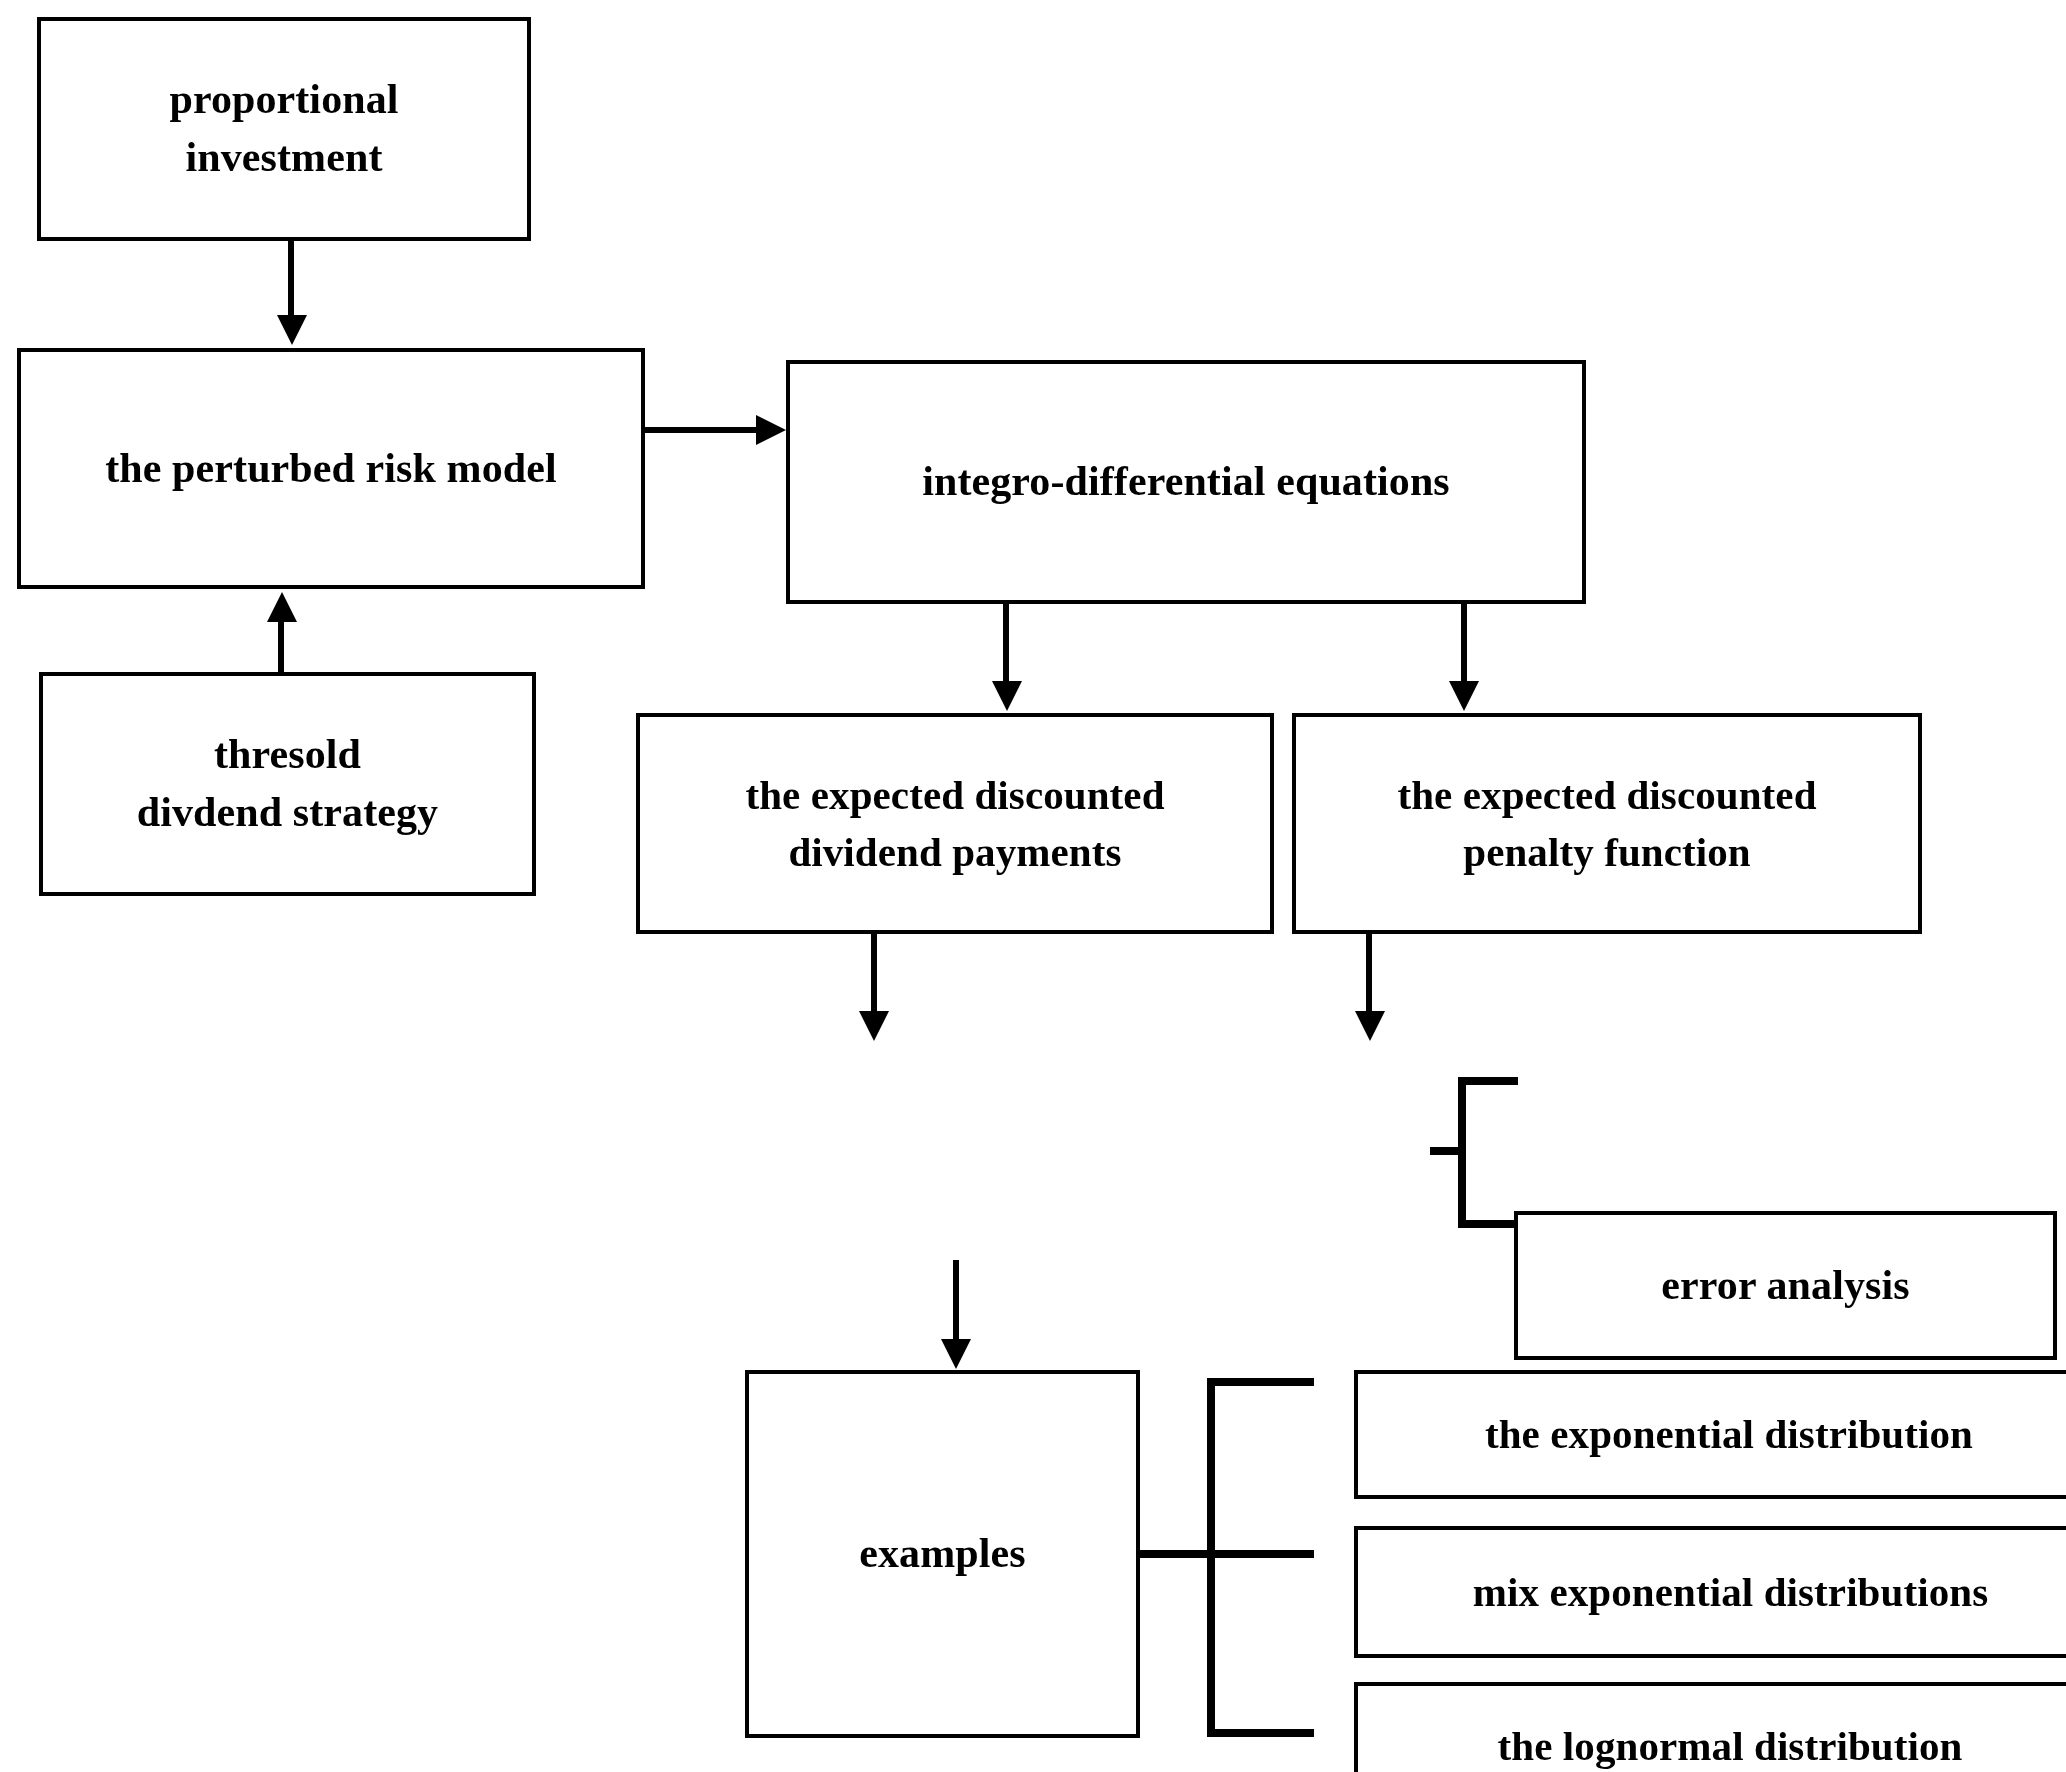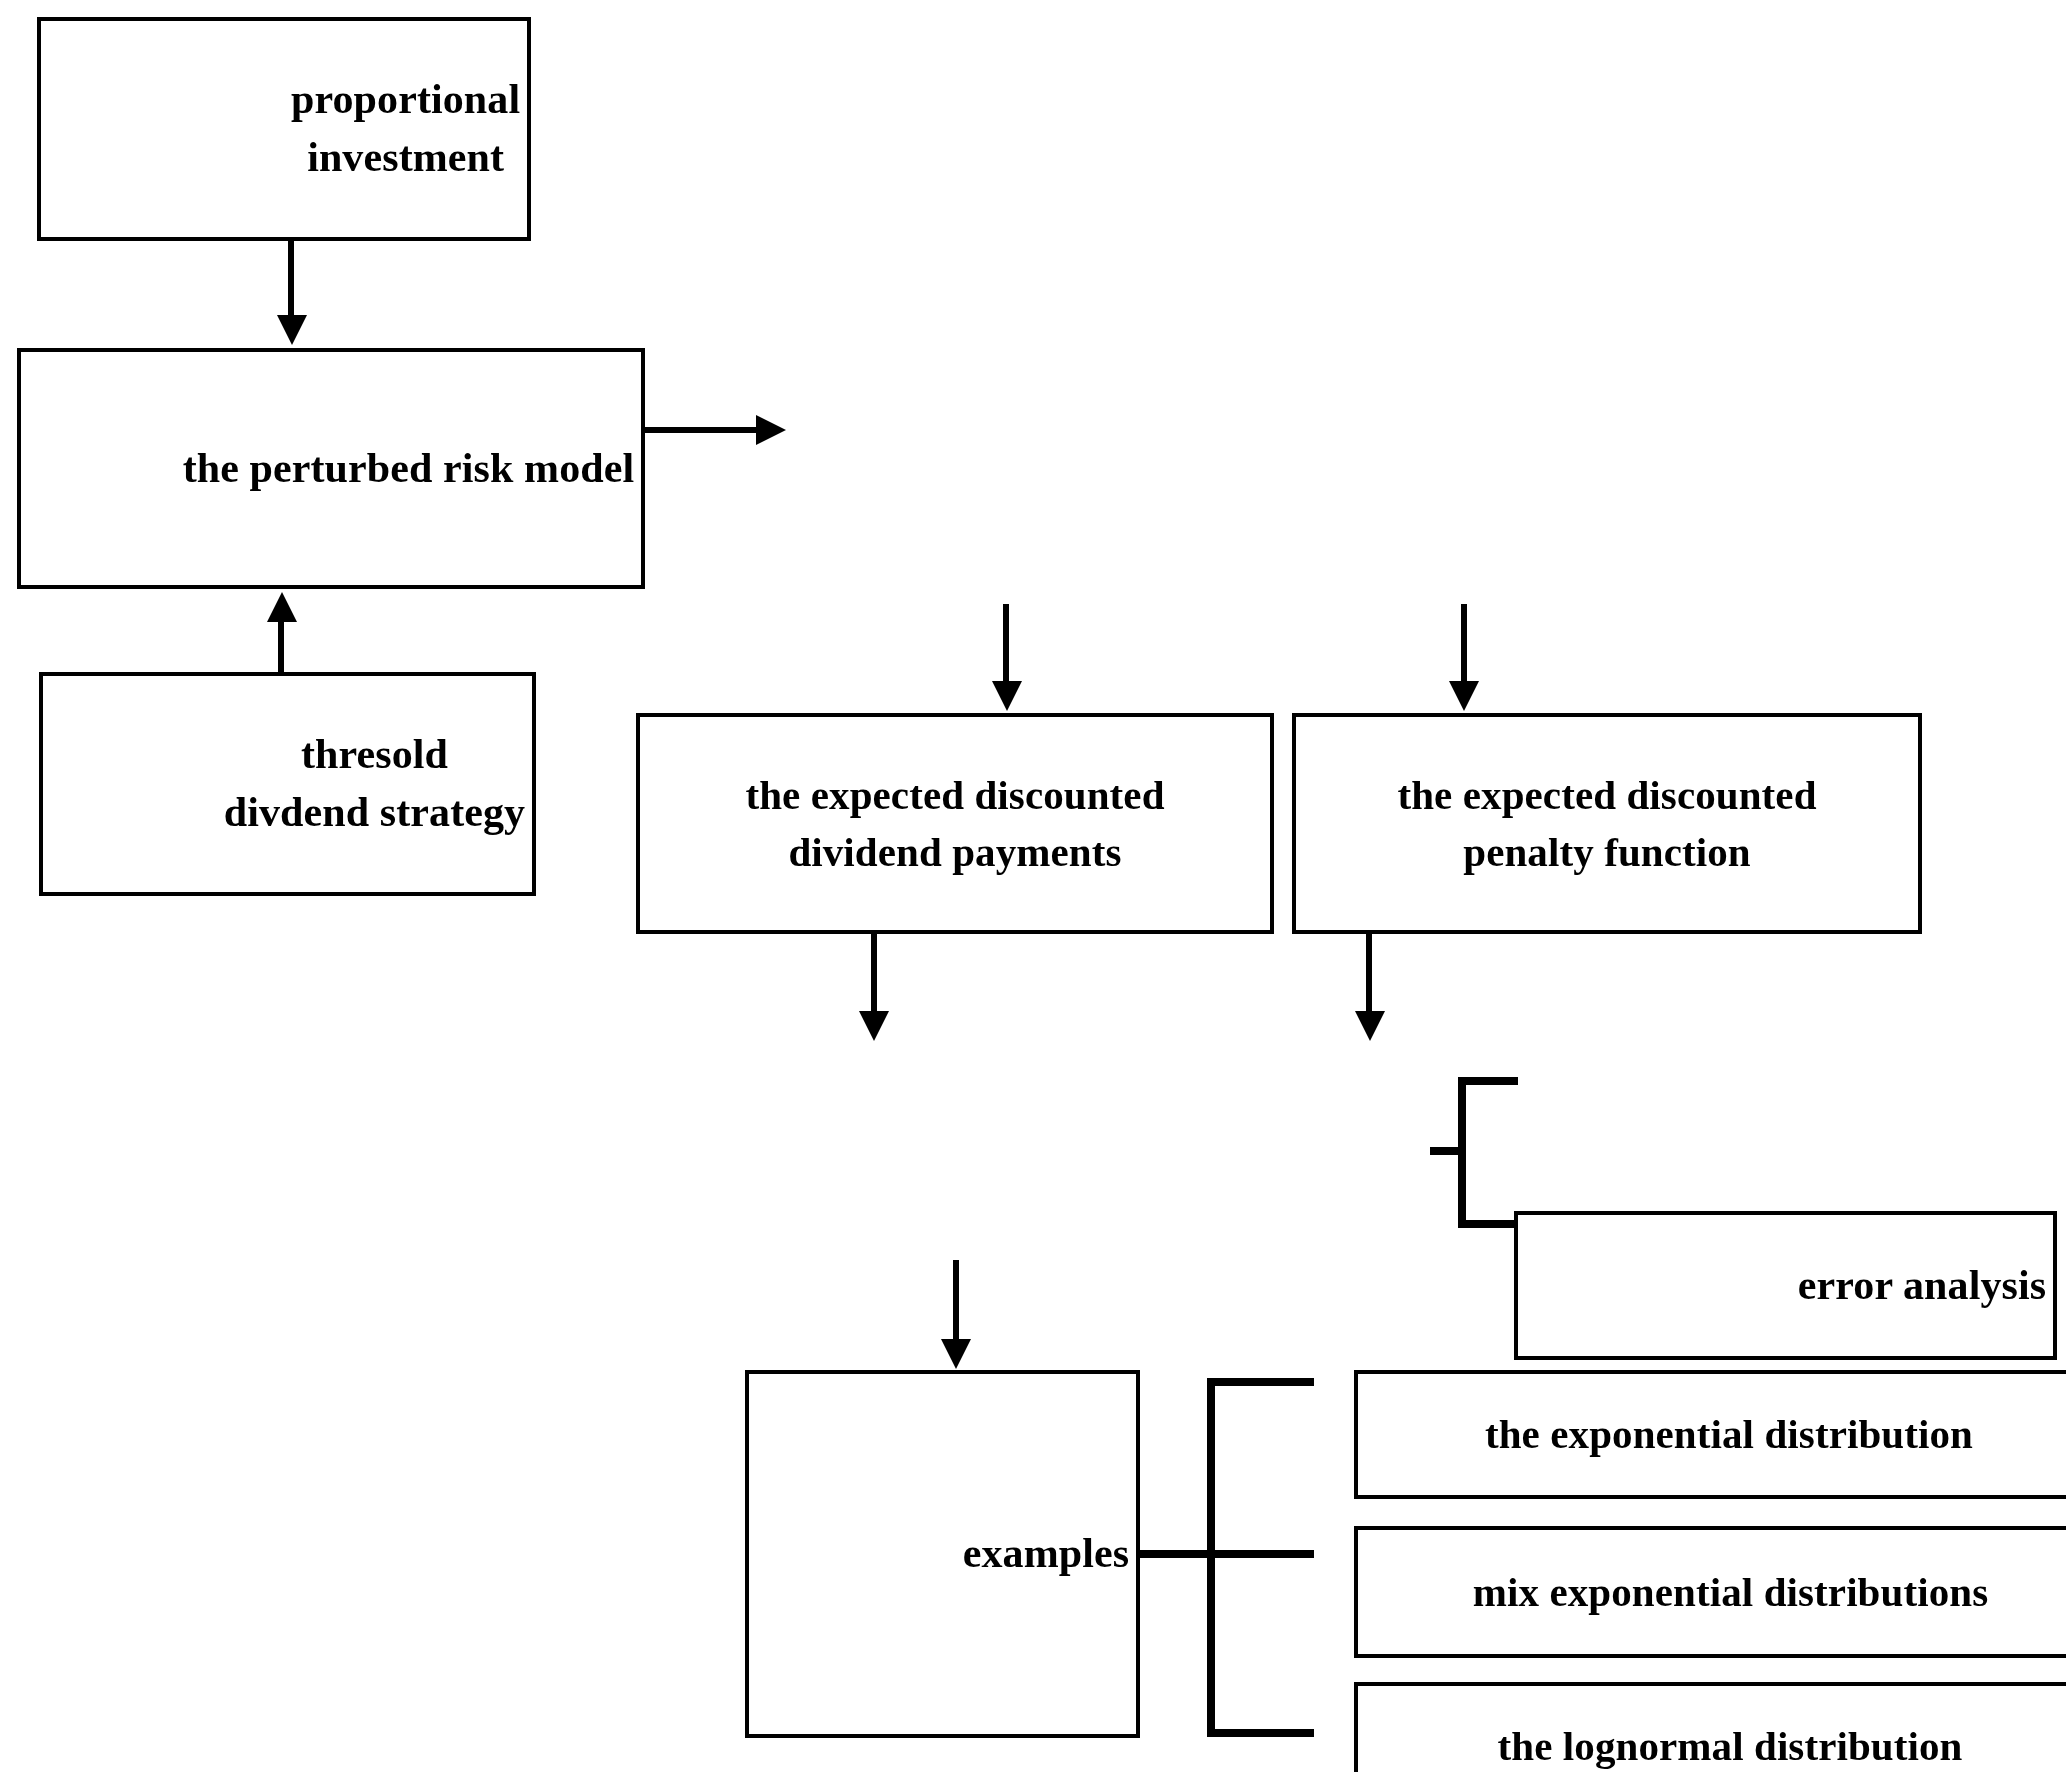--- a/index.html
+++ b/index.html
@@ -54,21 +54,21 @@
     border-left: 15px solid transparent;
     border-right: 15px solid transparent;
     border-bottom: 30px solid #000000;
   }
   .arrow-right {
     border-top: 15px solid transparent;
     border-bottom: 15px solid transparent;
     border-left: 30px solid #000000;
   }
   .fs-60 { font-size: 41px; margin-left: 44px; }
-  .fs-62 { font-size: 42px; justify-content: flex-end; }
+  .fs-62 { font-size: 42px; }
 </style>
 </head>
 <body>
 
 <div id="canvas">
 
   <div class="conn" style="left:288px; top:241px; width:6.1px; height:78px;"></div>
   <div class="arrowhead arrow-down" style="left:277px; top:315px;"></div>
 
   <div class="conn" style="left:278px; top:621px; width:6.1px; height:53px;"></div>
@@ -105,20 +105,23 @@
 
   <div class="node fs-62" style="left:37px; top:17px; width:494px; height:224px;">
     <span class="lbl">proportional
 investment</span>
   </div>
 
   <div class="node fs-62" style="left:17px; top:348px; width:628px; height:241px;">
     <span class="lbl">the perturbed risk model</span>
   </div>
 
+  <div class="node fs-62" style="left:786px; top:360px; width:800px; height:244px;">
+    <span class="lbl">integro-differential equations</span>
+  </div>
 
   <div class="node fs-62" style="left:39px; top:672px; width:497px; height:224px;">
     <span class="lbl">thresold
 divdend strategy</span>
   </div>
 
   <div class="node fs-60" style="left:592px; top:713px; width:638px; height:221px;">
     <span class="lbl">the expected discounted
 dividend payments</span>
   </div>

